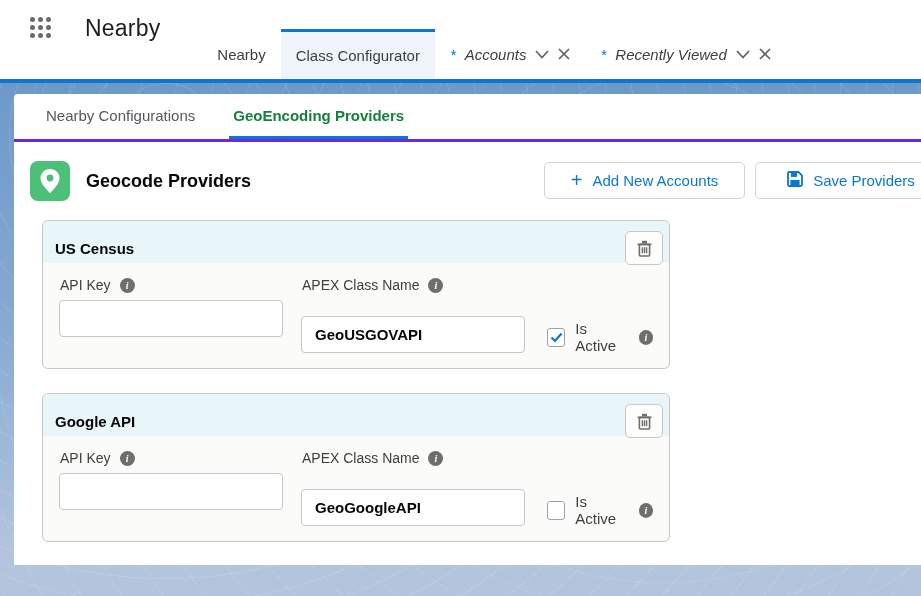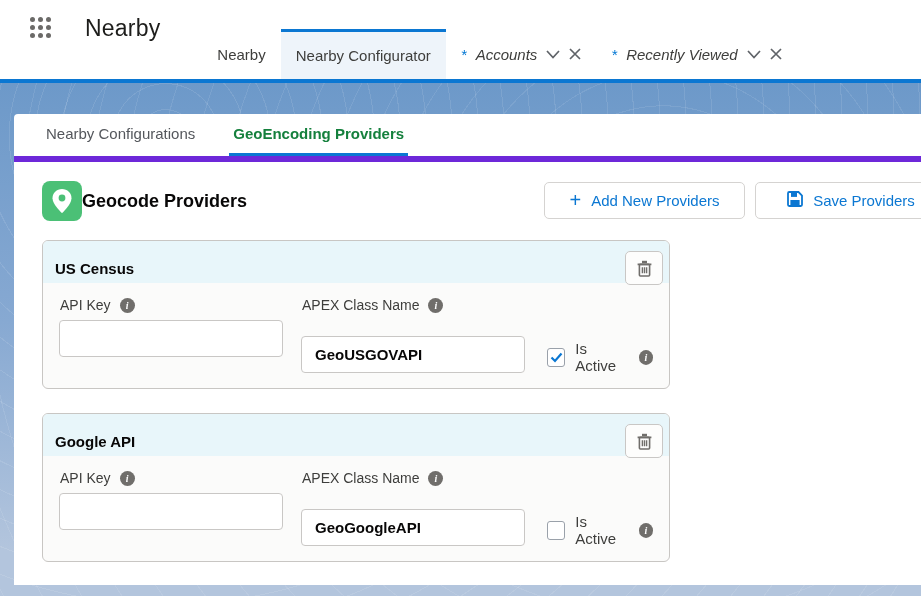--- a/index.html
+++ b/index.html
@@ -51,34 +51,34 @@
 
   
   .main-card {
     background:#fff; width:907px; min-height:471px;
     border-radius:4px 0 0 0;
   }
 
   
   .subtabs {
     display:flex; align-items:stretch; height:48px;
-    border-bottom:6px solid #6d28d9; padding-left:28px; gap:30px;margin-top:20px;
+    border-bottom:3px solid #6d28d9; padding-left:28px; gap:30px;
   }
   .subtab {
     display:flex; align-items:center; font-size:15px; color:#54575c;
     cursor:pointer; padding:0 4px; border-bottom:3px solid transparent;
   }
   .subtab.active {
     color:#15803d; font-weight:bold; border-bottom:3px solid #0b77d2;
   }
 
   
   .section-header { position:relative; height:76px; }
   .section-title-wrap {
-    position:absolute; left:28px; top:19px; display:flex; align-items:center; justify-content:center;
+    position:absolute; left:16px; top:19px; display:flex; align-items:center; gap:16px;justify-content:center;
   }
   .pin-tile {
     width:40px; height:40px; border-radius:8px; background:#4bc076;
     display:flex; align-items:center; justify-content:center;
   }
   .section-title { font-size:18px; font-weight:bold; color:#080707; }
   .header-buttons {
     position:absolute; left:530px; top:20px; display:flex; gap:10px;
   }
   .btn {
@@ -152,21 +152,21 @@
       <i></i>
       <i></i>
   </div>
   <div class="app-title">Nearby</div>
 
   <nav class="tabbar">
     <div class="tab">
       <span>Nearby</span>
     </div>
     <div class="tab active">
-      <span>Nearby Configurator</span>
+      <span>Class Configurator</span>
     </div>
     <div class="tab">
       <span class="dirty">*</span>
       <span class="t-label-italic">Accounts</span>
       <span>
         <svg width="14" height="9" viewBox="0 0 14 9">
             <polyline points="1,1 7,7.5 13,1" fill="none" stroke="#5f6368" stroke-width="1.7"></polyline>
           </svg>
       </span>
       <span>
@@ -212,21 +212,21 @@
           <svg width="22" height="26" viewBox="0 0 22 26">
             <path d="M11 1 C5.6 1 1.5 5.1 1.5 10.2 C1.5 16.6 11 25 11 25 S20.5 16.6 20.5 10.2 C20.5 5.1 16.4 1 11 1 Z" fill="#fff"></path>
             <circle cx="11" cy="10" r="3.4" fill="#4bc076"></circle>
           </svg>
         </div>
         <div class="section-title">Geocode Providers</div>
       </div>
       <div class="header-buttons">
         <button class="btn btn-add">
           <span class="plus-glyph">+</span>
-          <span>Add New Providers</span>
+          <span>Add New Accounts</span>
         </button>
         <button class="btn btn-save">
           <span>
             <svg width="16" height="16" viewBox="0 0 16 16">
               <path d="M1 2.2 C1 1.5 1.5 1 2.2 1 H11.5 L15 4.5 V13.8 C15 14.5 14.5 15 13.8 15 H2.2 C1.5 15 1 14.5 1 13.8 Z" fill="none" stroke="#0b77d2" stroke-width="1.8"></path>
               <rect x="4" y="1.5" width="6" height="4.4" fill="#0b77d2"></rect>
               <rect x="3.4" y="9" width="9.2" height="6" fill="#0b77d2"></rect>
             </svg>
           </span>
           <span>Save Providers</span>

